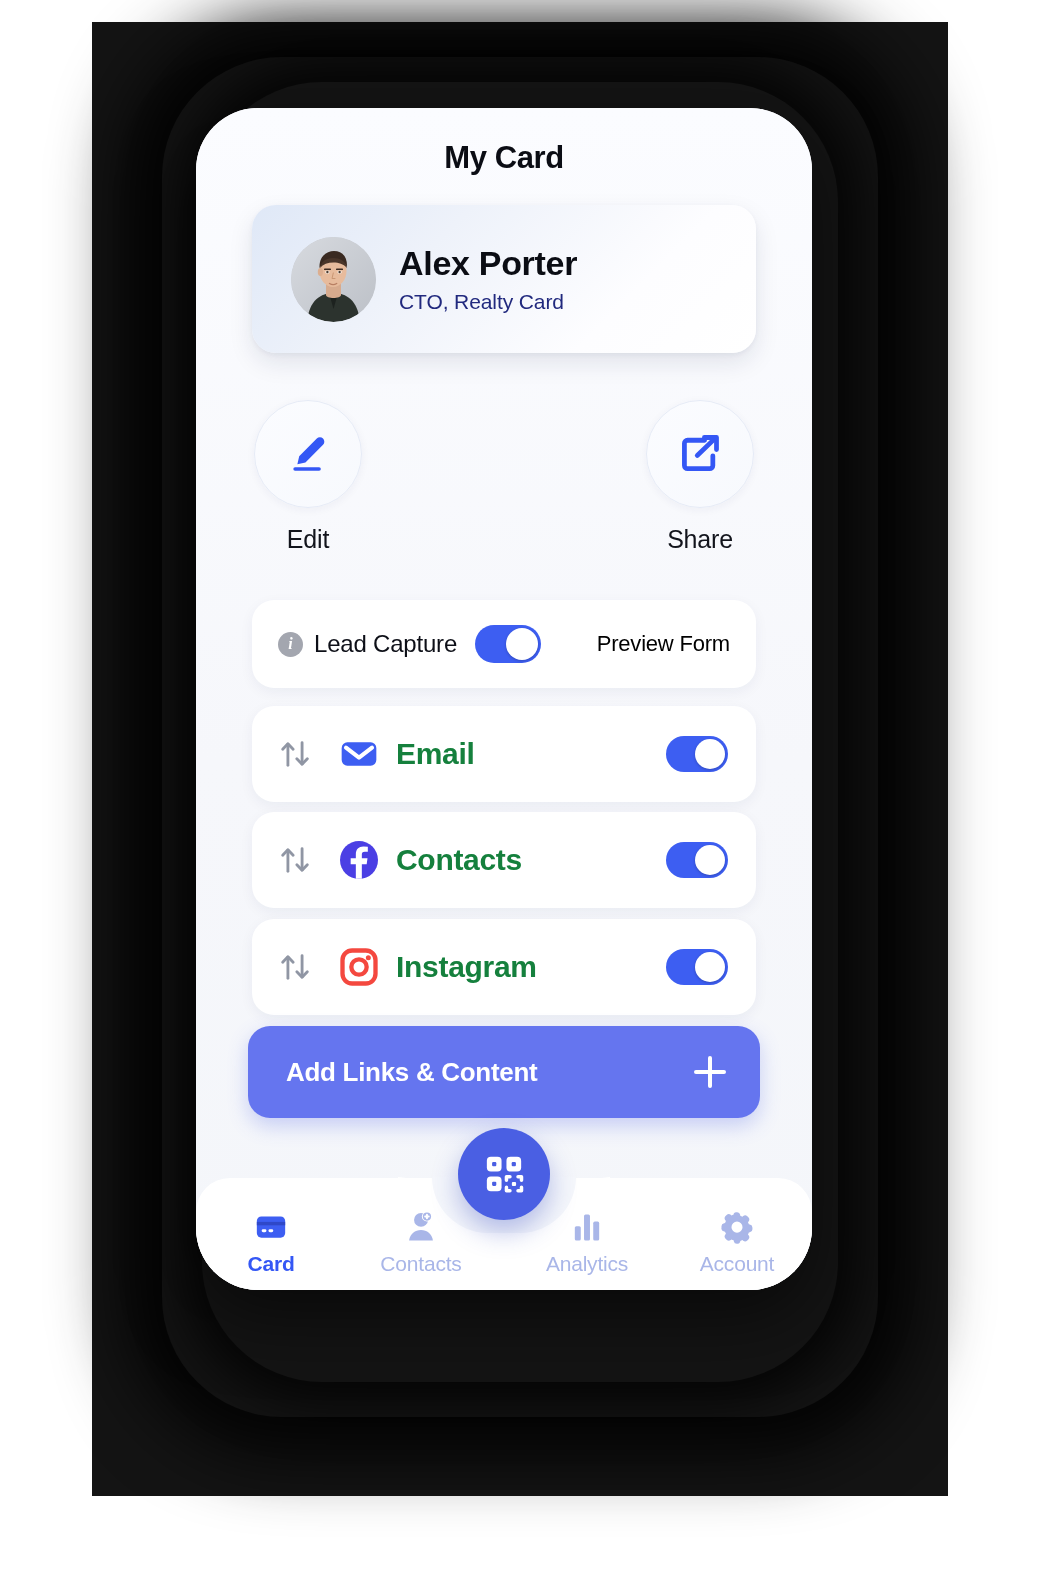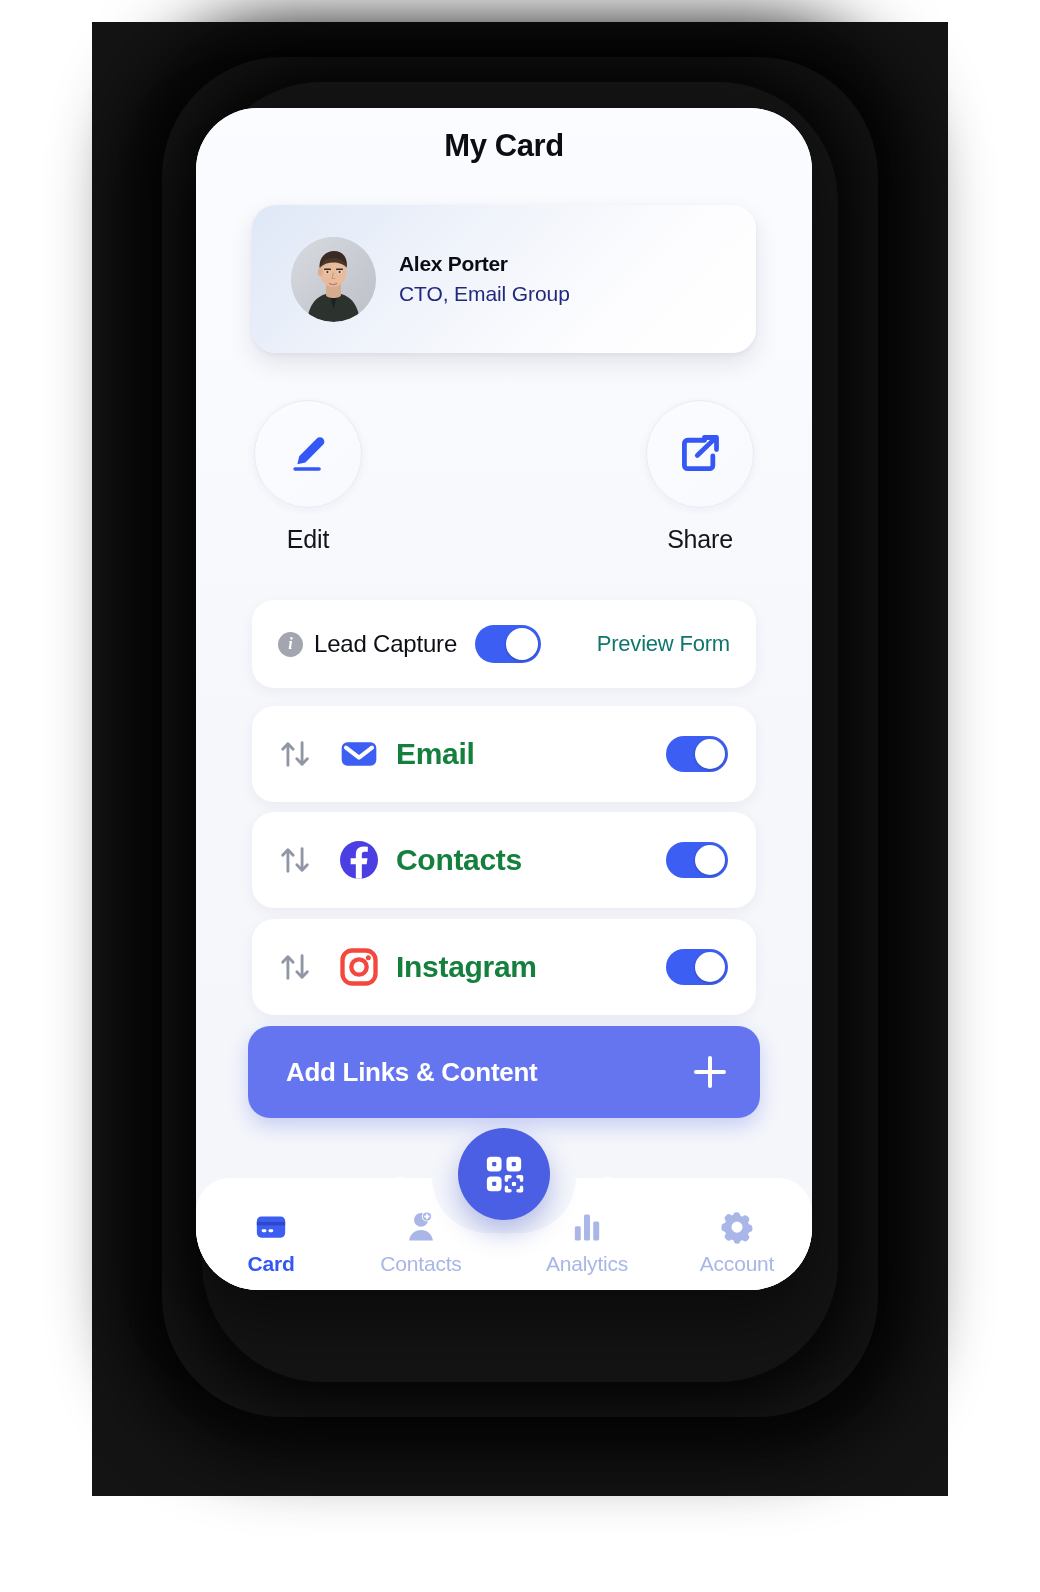--- a/index.html
+++ b/index.html
@@ -58,21 +58,21 @@
     background: linear-gradient(180deg,#fbfcff 0%, #f6f7fb 55%, #f4f6fa 100%);
   }
 
   
   .page-title {
     text-align: center;
     font-size: 31px;
     font-weight: 700;
     color: #0b0d14;
     letter-spacing: -0.4px;
-    padding-top: 20px;
+    padding-top: 32px;
   }
 
   
   .profile-card {
     position: absolute;
     left: 56px;
     top: 97px;
     width: 504px;
     height: 148px;
     border-radius: 24px;
@@ -86,21 +86,21 @@
     width: 85px; height: 85px;
     border-radius: 50%;
     flex: 0 0 auto;
     overflow: hidden;
     position: relative;
     background: #c9ccd2;
   }
   .avatar svg { display: block; width: 100%; height: 100%; }
   .profile-text { margin-left: 23px; }
   .profile-name {
-    font-size: 21px;
+    font-size: 34px;
     font-weight: 700;
     color: #0b0d14;
     letter-spacing: -0.3px;
     line-height: 1.15;
   }
   .profile-role {
     font-size: 21px;
     font-weight: 400;
     color: #21297e;
     margin-top: 6px;
@@ -170,21 +170,21 @@
   .lead-label {
     margin-left: 11px;
     font-size: 24px;
     font-weight: 500;
     color: #0d0f17;
     letter-spacing: -0.2px;
   }
   .preview-form-link {
     margin-left: auto;
     font-size: 22px;
-    color: #0f766e;
+    color: #000000;
     font-weight: 400;
     letter-spacing: -0.2px;
   }
 
   
   .toggle {
     width: 66px; height: 38px;
     border-radius: 19px;
     background: #3d5ef2;
     position: relative;
@@ -379,21 +379,21 @@
             <circle cx="36.4" cy="35" r="1.2" fill="#4b3a2c"></circle>
             <circle cx="48.6" cy="35" r="1.2" fill="#4b3a2c"></circle>
 
             <path d="M42.3 36 L41 41.5 h3" stroke="#c99773" stroke-width="1" fill="none" stroke-linecap="round"></path>
             <path d="M38.5 46.5 q3.6 2.2 7.2 0" stroke="#b87f63" stroke-width="1.4" fill="none" stroke-linecap="round"></path>
           </g>
         </svg>
       </div>
       <div class="profile-text">
         <div class="profile-name">Alex Porter</div>
-        <div class="profile-role">CTO, Email Group</div>
+        <div class="profile-role">CTO, Realty Card</div>
       </div>
     </div>
 
     <div class="actions">
 
       <div class="action">
         <div class="action-circle">
           <span>
             <svg viewBox="0 0 24 24" fill="none">
               <path d="M16.8 3.6a2.4 2.4 0 0 1 3.4 3.4l-9.6 9.6-4.4 1 1-4.4 9.6-9.6Z" fill="#3457f5"></path>

